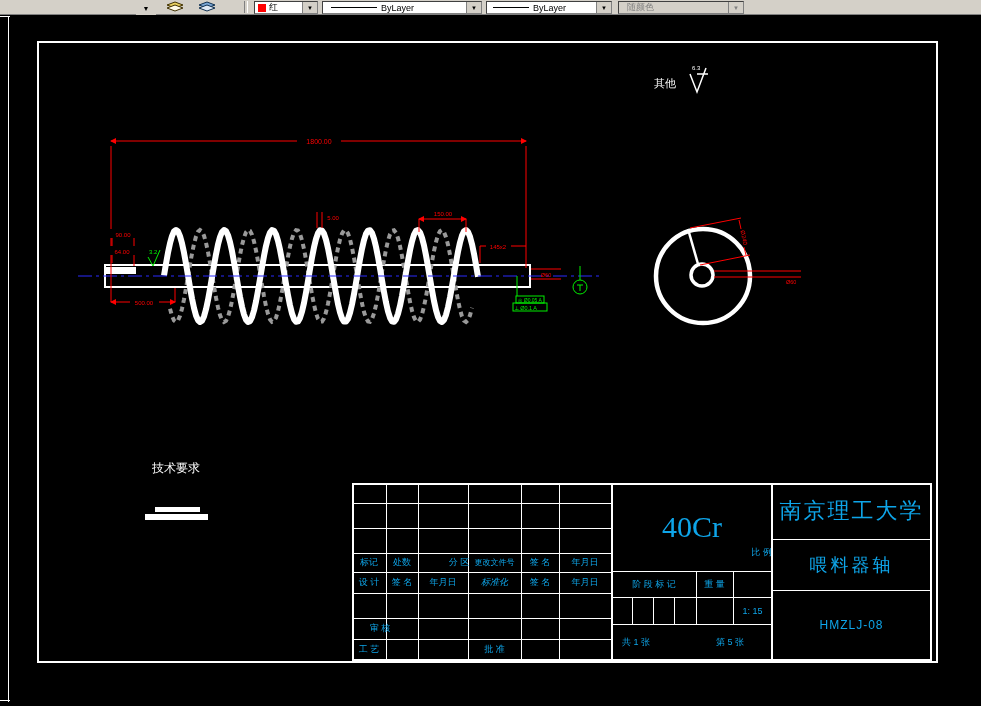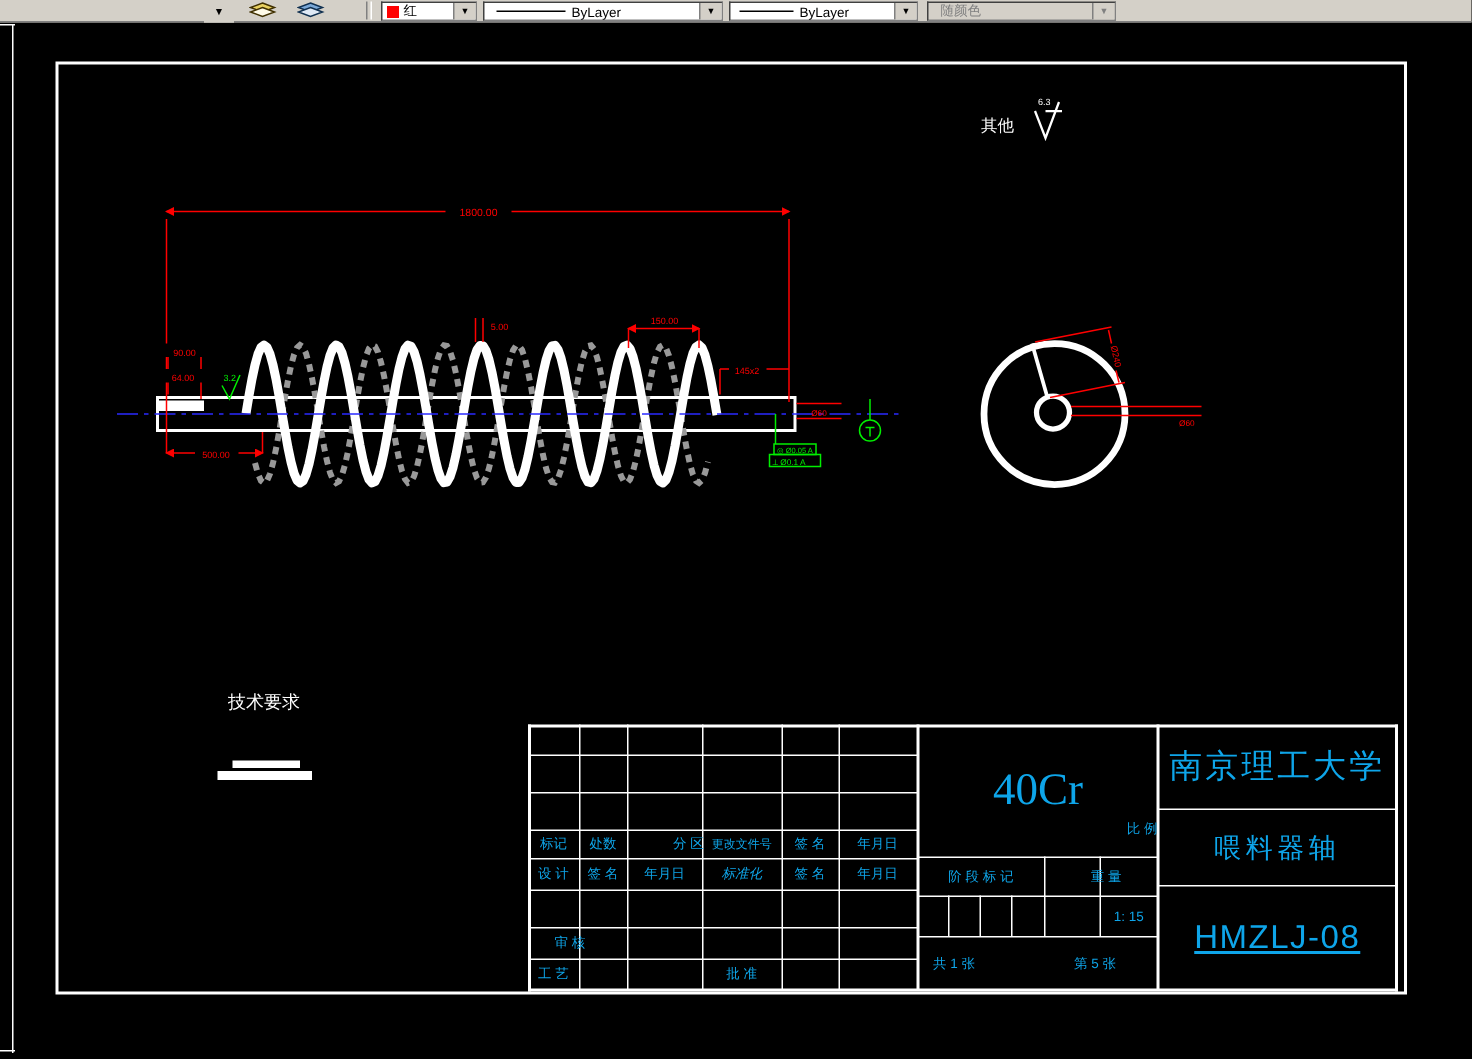--- a/index.html
+++ b/index.html
@@ -235,22 +235,22 @@
   <div class="cellText f9" style="left:468px;top:572px;width:53px;height:21px;font-style:italic;">标准化</div>
   <div class="cellText f9" style="left:521px;top:572px;width:38px;height:21px;">签 名</div>
   <div class="cellText f9" style="left:559px;top:572px;width:52px;height:21px;">年月日</div>
 
   <div class="cellText f9" style="left:352px;top:618px;width:34px;height:21px;margin-left:11px;">审 核</div>
   <div class="cellText f9" style="left:352px;top:639px;width:34px;height:21px;">工 艺</div>
   <div class="cellText f9" style="left:468px;top:639px;width:53px;height:21px;">批 准</div>
 
   <div class="cellText" style="left:612px;top:483px;width:160px;height:88px;font-size:30px;font-family:'Liberation Serif',serif;">40Cr</div>
   <div class="cellText f9" style="left:612px;top:571px;width:84px;height:26px;">阶 段 标 记</div>
-  <div class="cellText f9" style="left:696px;top:571px;width:37px;height:26px;margin-left:23px;">重 量</div>
+  <div class="cellText f9" style="left:696px;top:571px;width:37px;height:26px;">重 量</div>
   <div class="cellText f9" style="left:733px;top:539px;width:57px;height:26px;">比 例</div>
   <div class="cellText f9" style="left:733px;top:597px;width:39px;height:27px;">1: 15</div>
   <div class="cellText f9" style="left:598px;top:624px;width:76px;height:36px;">共 1 张</div>
   <div class="cellText f9" style="left:700px;top:624px;width:60px;height:36px;">第 5 张</div>
 
   <div class="cellText" style="left:772px;top:483px;width:159px;height:56px;font-size:22px;letter-spacing:2px;">南京理工大学</div>
   <div class="cellText" style="left:772px;top:539px;width:159px;height:51px;font-size:18px;letter-spacing:3px;">喂料器轴</div>
-  <div class="cellText" style="left:772px;top:590px;width:159px;height:70px;font-size:22px;letter-spacing:1px;text-decoration:underline;">HMZLJ-08</div>
+  <div class="cellText" style="left:772px;top:590px;width:159px;height:70px;font-size:12px;letter-spacing:1px;">HMZLJ-08</div>
 </div>
 
 </body></html>

